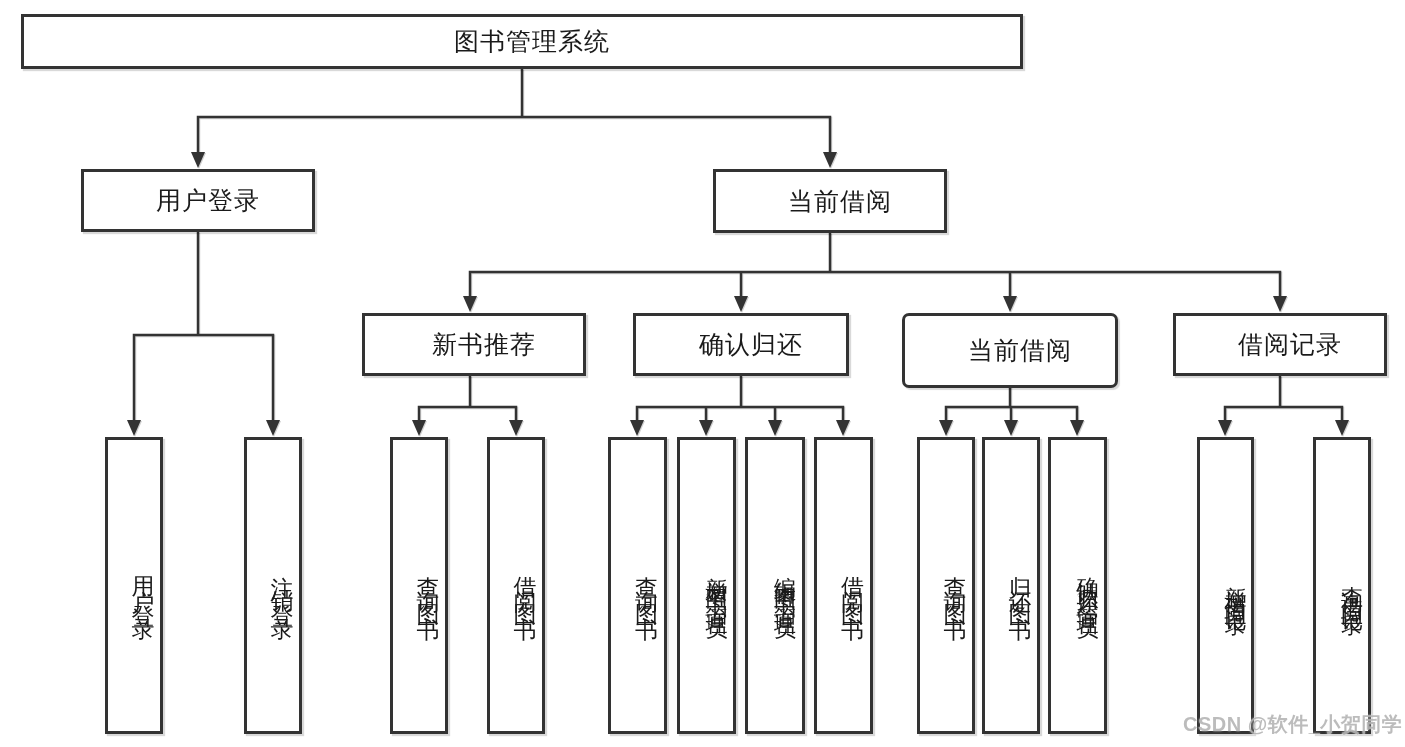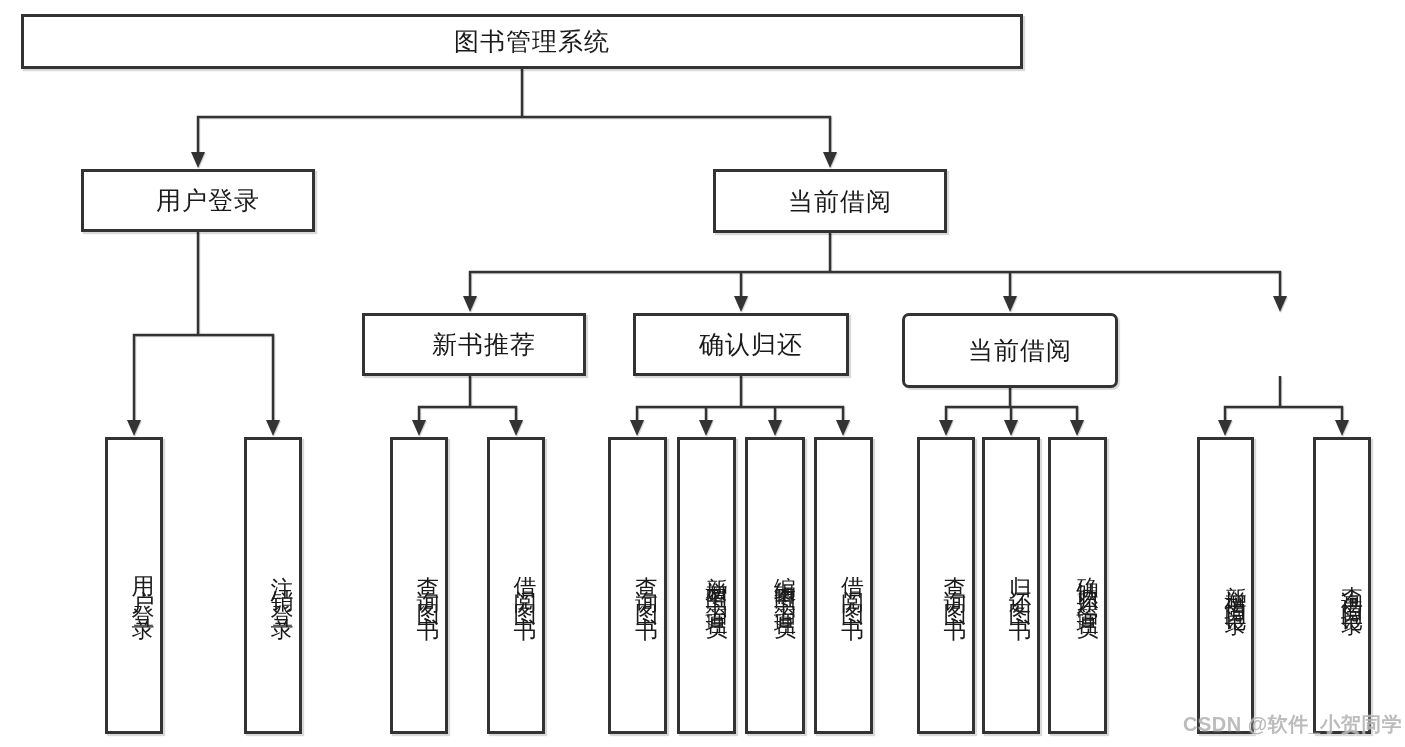--- a/index.html
+++ b/index.html
@@ -119,20 +119,21 @@
   </svg>
 
   <div class="node hbox" style="left:21px; top:14px; width:1002px; height:55px;">图书管理系统</div>
 
   <div class="node hbox" style="left:81px; top:169px; width:234px; height:63px;">用户登录</div>
   <div class="node hbox" style="left:713px; top:169px; width:234px; height:64px;">当前借阅</div>
 
   <div class="node hbox" style="left:362px; top:313px; width:224px; height:63px;">新书推荐</div>
   <div class="node hbox" style="left:633px; top:313px; width:216px; height:63px;">确认归还</div>
   <div class="node hbox" style="left:902px; top:313px; width:216px; height:75px;border-radius:7px;">当前借阅</div>
+  <div class="node hbox" style="left:1173px; top:313px; width:214px; height:63px;">借阅记录</div>
 
   <div class="node vbox" style="left:105px; width:58px;">用户登录</div>
   <div class="node vbox" style="left:244px; width:58px;">注销登录</div>
 
   <div class="node vbox" style="left:390px; width:58px;">查询图书</div>
   <div class="node vbox" style="left:487px; width:58px;">借阅图书</div>
 
   <div class="node vbox" style="left:608px; width:59px;">查询图书</div>
   <div class="node vbox tight" style="left:677px; width:59px;">新增图书（管理员）</div>
   <div class="node vbox tight" style="left:745px; width:60px;">编辑图书（管理员）</div>

